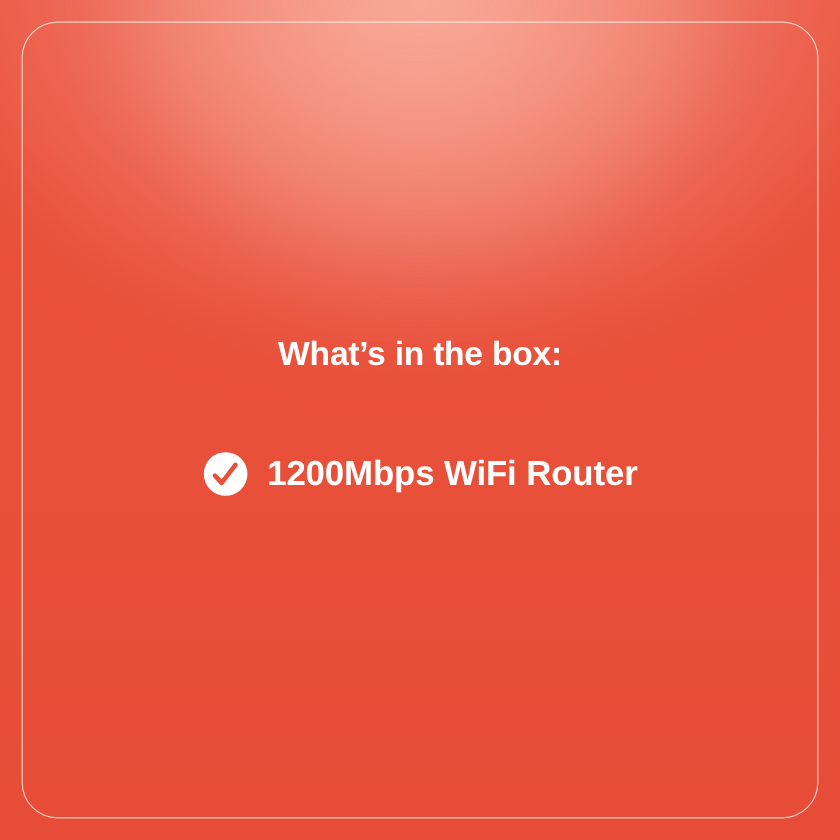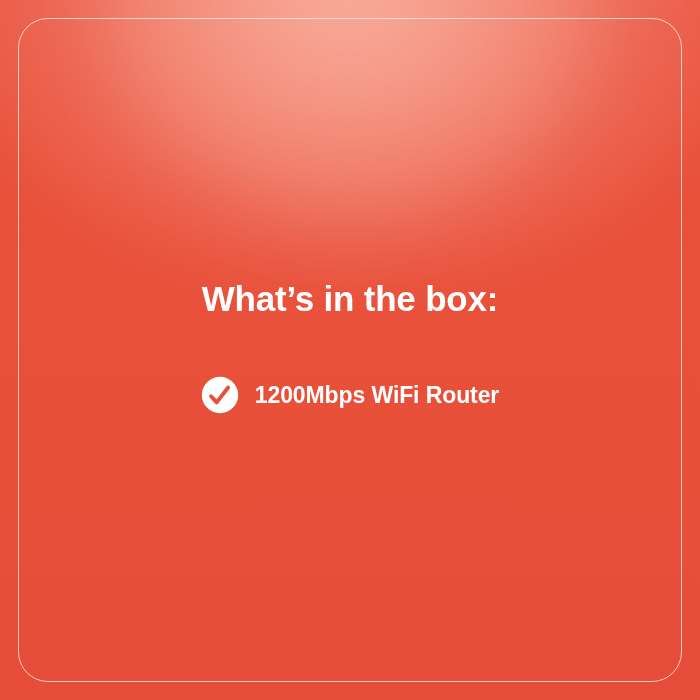--- a/index.html
+++ b/index.html
@@ -93,21 +93,21 @@
   }
 
   .heading {
     margin: 0;
     position: absolute;
     top: 279px;
     left: 0;
     width: 700px;
     text-align: center;
     color: #FFFFFF;
-    font-size: 35px;
+    font-size: 28px;
     font-weight: bold;
     letter-spacing: -0.2px;
     line-height: 1.15;
   }
 
   .items-list {
     position: absolute;
     top: 376px;
     left: 0;
     width: 700px;
@@ -128,21 +128,21 @@
 
   .check-badge {
     width: 38px;
     height: 38px;
     flex: 0 0 38px;
     display: block;
   }
 
   .item-label {
     color: #FFFFFF;
-    font-size: 23px;
+    font-size: 29px;
     font-weight: bold;
     letter-spacing: -0.1px;
     white-space: nowrap;
   }
 </style>
 </head>
 <body>
 
 <div id="promo-card">
 

